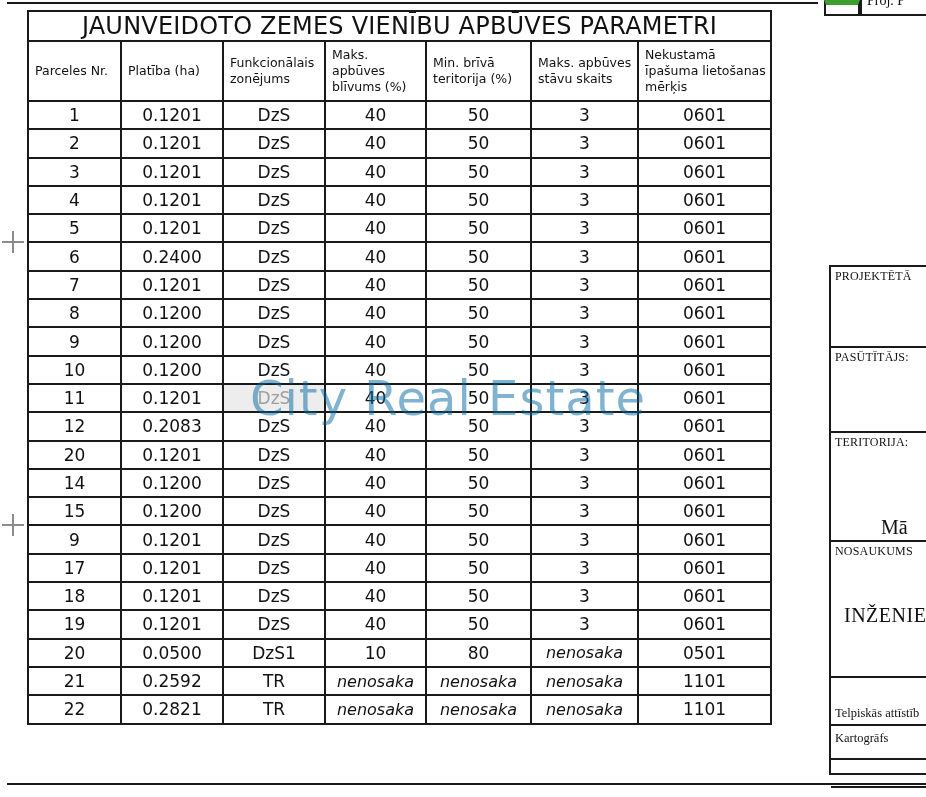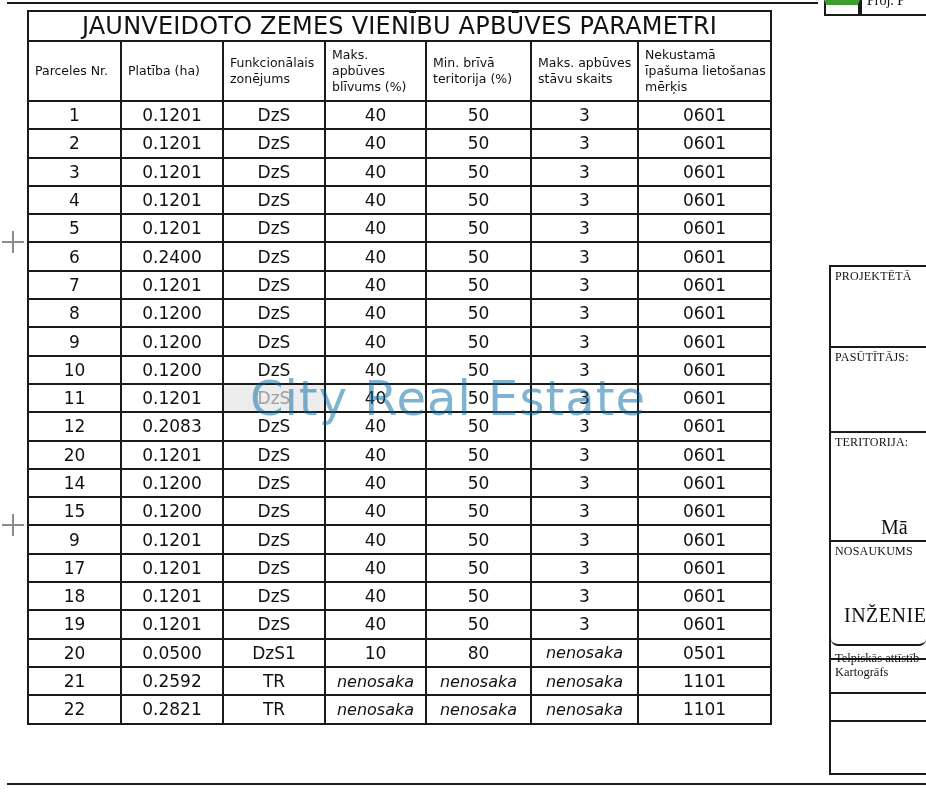--- a/index.html
+++ b/index.html
@@ -76,22 +76,22 @@
   }
   .tblock .cell{
     position:relative;box-sizing:border-box;
     border-bottom:2px solid #1a1a1a;
   }
   .tblock .cell:last-child{border-bottom:none;}
   .tblock .lbl{
     position:absolute;left:4px;top:2px;
     font-size:12px;letter-spacing:0.2px;white-space:nowrap;
   }
-  .c1{height:81px;} .c2{height:85px;} .c3{height:109px;} .c4{height:104px;border-radius:7px;}
-  .c5{height:14px;} .c6{height:34px;} .c7{height:28px;} .c8{height:23px;}
+  .c1{height:81px;} .c2{height:85px;} .c3{height:109px;} .c4{height:136px;}
+  .c5{height:25px;margin-top:23px;} .c6{height:34px;} .c7{height:28px;} .c8{height:23px;}
   .ter-value{position:absolute;left:50px;top:83px;font-size:20px;white-space:nowrap;}
   .nos-value{position:absolute;left:13px;top:62px;font-size:20px;letter-spacing:0.5px;white-space:nowrap;}
   .role-text{position:absolute;left:4px;top:5px;font-size:12.5px;white-space:nowrap;}
 </style>
 </head>
 <body>
 
 <div class="top-rule"></div>
 <div class="bottom-rule"></div>
 

